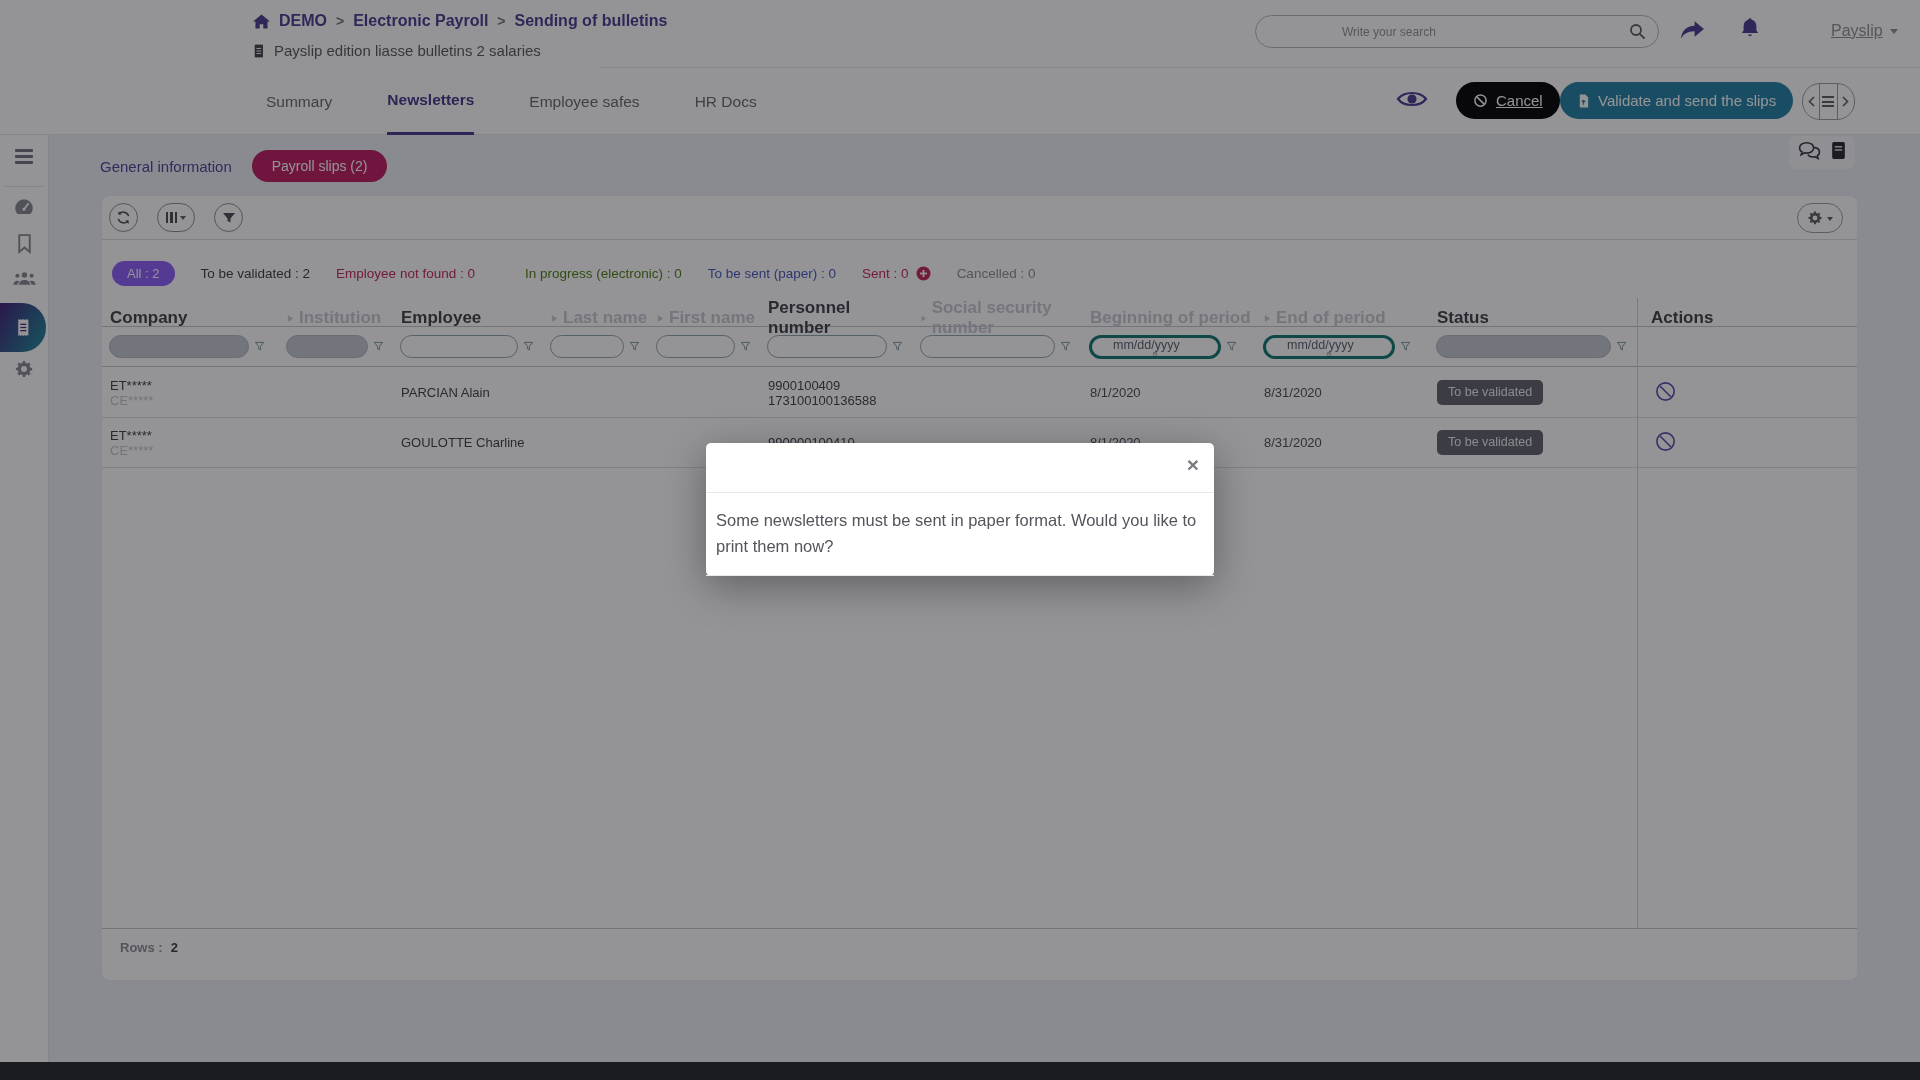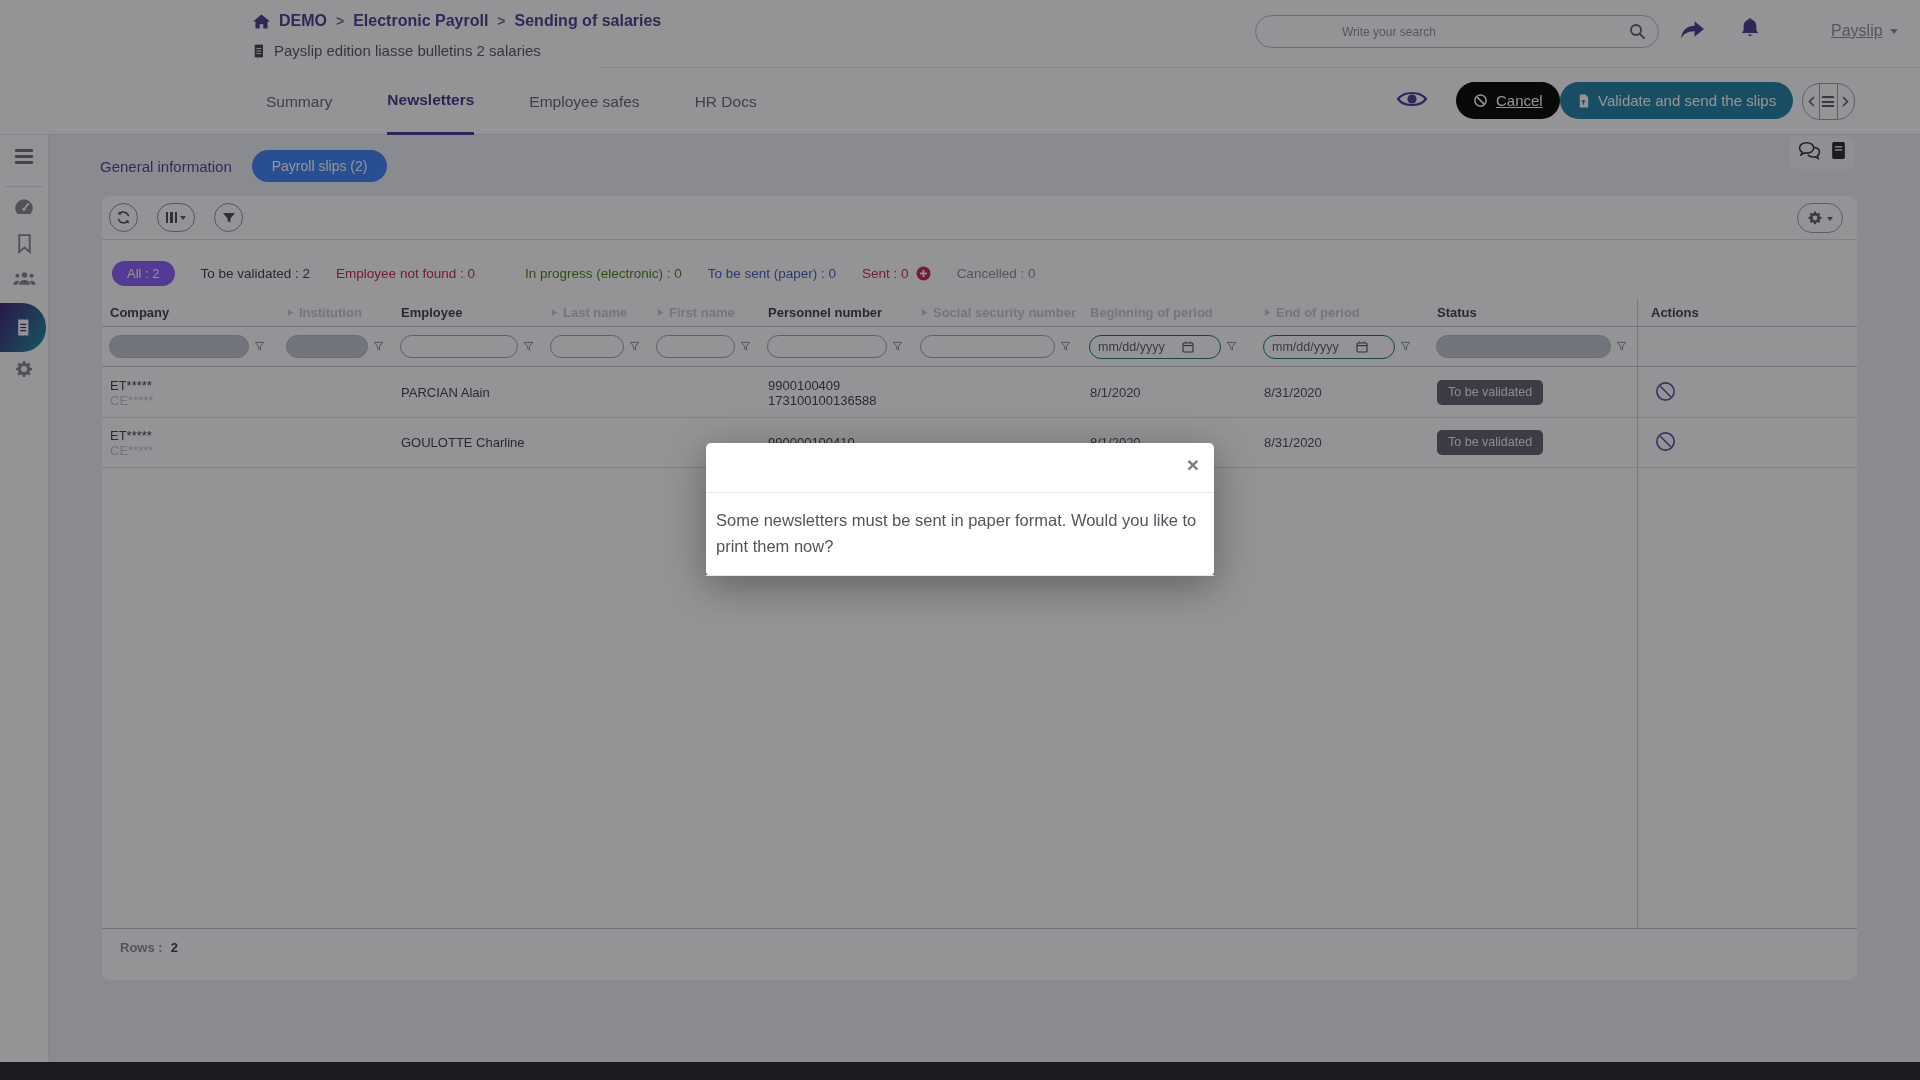--- a/index.html
+++ b/index.html
@@ -59,21 +59,21 @@
   .burger { display:flex; flex-direction:column; gap:3.5px; }
   .burger span { width:18px; height:2.5px; background:#6f6f78; border-radius:1px; }
   .side-active { position:absolute; left:0; top:168px; width:46px; height:49px;
     background:linear-gradient(120deg,#3f1f77,#1a8f98);
     border-radius:0 24px 24px 0; display:flex; align-items:center; justify-content:center; }
 
   
   .main { position:absolute; left:49px; top:136px; right:0; bottom:18px; background:#eceef2; }
   .subtabs { position:absolute; left:51px; top:14px; display:flex; align-items:center; gap:20px; }
   .subtab-link { font-size:15px; color:#4b3f96; cursor:pointer; }
-  .subtab-pill { background:#3b82f6; color:#fff; font-size:14px; padding:8px 20px; border-radius:18px;text-align:center; }
+  .subtab-pill { background:#be185d; color:#fff; font-size:14px; padding:8px 20px; border-radius:18px;text-align:center; }
   .chat-group { position:absolute; left:1740px; top:0px; background:#f7f7f9; border-radius:7px;
     padding:5px 9px; display:flex; align-items:center; gap:10px; }
 
   .card { position:absolute; left:53px; top:60px; width:1755px; height:784px; background:#fff; border-radius:8px; }
   .toolbar { position:absolute; left:0; right:0; top:0; height:44px; border-bottom:1px solid #dcdce2;
     display:flex; align-items:center; gap:19px; padding-left:7px; }
   .icon-btn { width:29px; height:29px; border:1px solid #8a8a92; border-radius:50%;
     display:flex; align-items:center; justify-content:center; }
   .icon-btn.wide { width:38px; border-radius:15px; gap:2px; }
   .colbars { display:flex; gap:2px; margin-right:1px; }
@@ -87,33 +87,33 @@
   .st-dark { color:#3a3a42; }
   .st-red { color:#c22555; }
   .st-purple { color:#4d7c0f;margin-left:24px; }
   .st-blue { color:#4656b8; }
   .st-gray { color:#8a8a92; }
   .st-sent { display:flex; align-items:center; gap:7px; }
 
   .trow { display:grid; position:absolute; left:0; right:0;
     grid-template-columns:177px 114px 150px 106px 111px 153px 169px 174px 173px 208px 220px;
     align-items:center; }
-  .thead { top:102px; height:29px; border-bottom:1px solid #c4c4ca; font-size:13px; font-weight:bold; }
+  .thead { top:102px; height:29px; border-bottom:1px solid #c4c4ca; font-size:17px; font-weight:bold; }
   .th { display:flex; align-items:center; gap:5px; padding-left:8px; }
   .h-dark { color:#3c3c44; }
   .h-light { color:#c6c6cf; }
   .th.actions-h { padding-left:14px; }
 
   .tfilter { top:131px; height:40px; border-bottom:1px solid #c4c4ca; }
   .fcell { display:flex; align-items:center; gap:5px; padding-left:7px; }
   .fin { height:23px; border-radius:12px; font-size:12.5px; color:#444; padding:0 9px; }
   .fin.outline { border:1px solid #8fa3ad; background:#fff; }
   .fin.filled { border:1px solid #b2b6bd; background:#c3c7ce; }
-  .date-field { width:132px; height:24px; border:1px solid #0f766e; border-radius:12px; background:#fff;
-    display:flex; align-items:center; justify-content:flex-start; padding:0 8px; }
+  .date-field { width:132px; height:24px; border:3px solid #0f766e; border-radius:12px; background:#fff;
+    display:flex; align-items:center; justify-content:flex-start; padding:0 8px;flex-direction:column; }
   .date-field input { border:none; width:84px; font-size:12.5px; color:#596069; }
   .date-field input::placeholder { color:#596069; }
 
   .brow { height:50px; font-size:13px; color:#3c3c44; border-bottom:1px solid #dcdce2; }
   .brow .td { padding-left:8px; line-height:15px; }
   .r0 { top:172px; } .r1 { top:222px; }
   .sub { color:#c3c3cc; }
   .dateval { color:#4a4a52; }
   .badge { display:inline-block; background:#5f6268; color:#ececf0; font-size:12.5px;
     padding:5px 11px; border-radius:5px; }
@@ -148,21 +148,21 @@
 
 
   <nav class="breadcrumb">
     <svg width="17" height="15" viewBox="0 0 18 15">
         <path d="M9 0L18 7.5h-2.6V15h-4.5v-4.5H7.1V15H2.6V7.5H0z" fill="#453a8c"></path>
       </svg>
     <span>DEMO</span>
     <span class="sep">&gt;</span>
     <span>Electronic Payroll</span>
     <span class="sep">&gt;</span>
-    <span>Sending of salaries</span>
+    <span>Sending of bulletins</span>
   </nav>
 
   <div class="subtitle">
     <svg width="12" height="16" viewBox="0 0 14 18">
       <path d="M2 1 L3.2 2 L4.4 1 L5.6 2 L6.8 1 L8 2 L9.2 1 L10.4 2 L11.6 1 L11.6 17 L10.4 16 L9.2 17 L8 16 L6.8 17 L5.6 16 L4.4 17 L3.2 16 L2 17 Z" fill="#3f3f46"></path>
       <line x1="4" y1="6" x2="9.6" y2="6" stroke="#fff" stroke-width="1.1"></line>
       <line x1="4" y1="9" x2="9.6" y2="9" stroke="#fff" stroke-width="1.1"></line>
       <line x1="4" y1="12" x2="9.6" y2="12" stroke="#fff" stroke-width="1.1"></line>
     </svg>
     <span>Payslip edition liasse bulletins 2 salaries</span>

